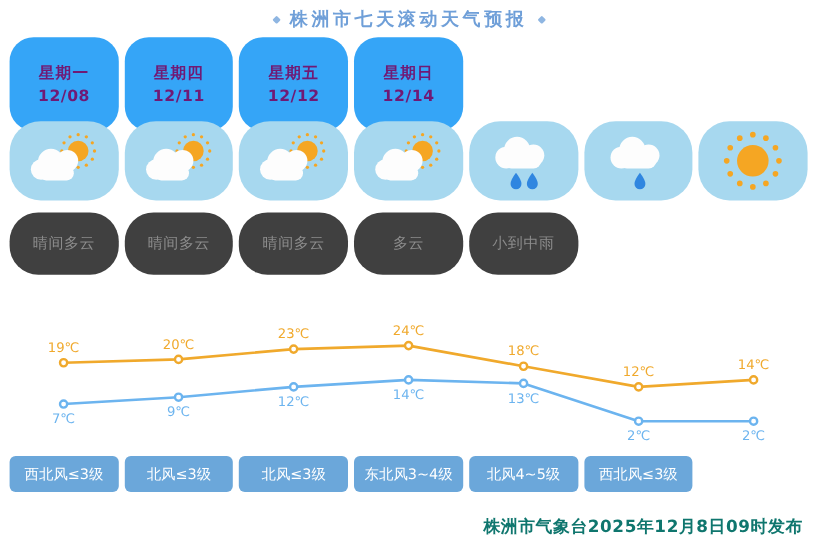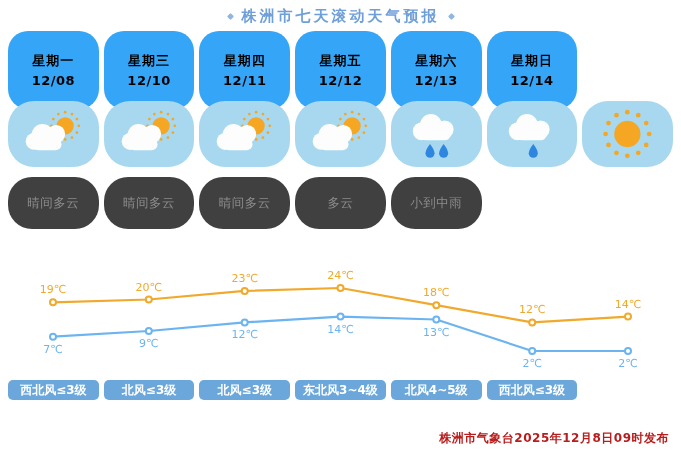--- a/index.html
+++ b/index.html
@@ -54,21 +54,21 @@
   #day-row   { top: 31px; }
   #icon-row  { top: 101px; }
   #cond-row  { top: 177px; }
   #wind-row  { top: 380px; }
 
   
   .day-card {
     height: 78px;
     background: #35a5f7;
     border-radius: 20px;
-    color: #000000;
+    color: #701a75;
     display: flex;
     flex-direction: column;
     align-items: center;
     justify-content: center;
     gap: 3px;
   }
   .day-name { font-size: 13px; font-weight: bold; letter-spacing: 1px; }
   .day-date { font-size: 13px; font-weight: bold; letter-spacing: 0.5px; }
 
   
@@ -89,29 +89,29 @@
     display: flex;
     align-items: center;
     justify-content: center;
     color: #8c8c8c;
     font-size: 12.5px;
     letter-spacing: 0.5px;
   }
 
   
   .wind-pill {
-    height: 20px;
+    height: 30px;
     background: #6ba7da;
     border-radius: 5px;
     display: flex;
     align-items: center;
     justify-content: center;
     color: #ffffff;
     font-size: 12px;
-    font-weight: bold;
+    font-weight: normal;
     letter-spacing: 0px;
   }
 
   
   #temp-chart {
     position: absolute;
     left: 0;
     top: 240px;
     width: 681px;
     height: 135px;
@@ -128,56 +128,48 @@
     fill: #6cb4ef;
     font-family: "DejaVu Sans", "Liberation Sans", sans-serif;
     text-anchor: middle;
   }
 
   
   .footer {
     position: absolute;
     right: 12px;
     top: 430px;
-    font-size: 12px;
+    font-size: 14px;
     font-weight: bold;
-    color: #b91c1c;
+    color: #0f766e;
     letter-spacing: 0.5px;
     white-space: nowrap;
   }
 </style>
 </head>
 <body>
 
 <div class="title-row">
   <span class="title-dot"></span>
   <span class="title-text">株洲市七天滚动天气预报</span>
   <span class="title-dot"></span>
 </div>
 
 <div class="week-grid" id="day-row">
     <div class="day-card">
       <div class="day-name">星期一</div>
       <div class="day-date">12/08</div>
     </div>
     <div class="day-card">
-      <div class="day-name">星期三</div>
-      <div class="day-date">12/10</div>
-    </div>
-    <div class="day-card">
       <div class="day-name">星期四</div>
       <div class="day-date">12/11</div>
     </div>
     <div class="day-card">
       <div class="day-name">星期五</div>
       <div class="day-date">12/12</div>
-    </div>
-    <div class="day-card">
-      <div class="day-name">星期六</div>
-      <div class="day-date">12/13</div>
     </div>
     <div class="day-card">
       <div class="day-name">星期日</div>
       <div class="day-date">12/14</div>
     </div>
   </div>
 
 <div class="week-grid" id="icon-row">
     <div class="icon-card">
       <svg viewBox="0 0 100 66">

